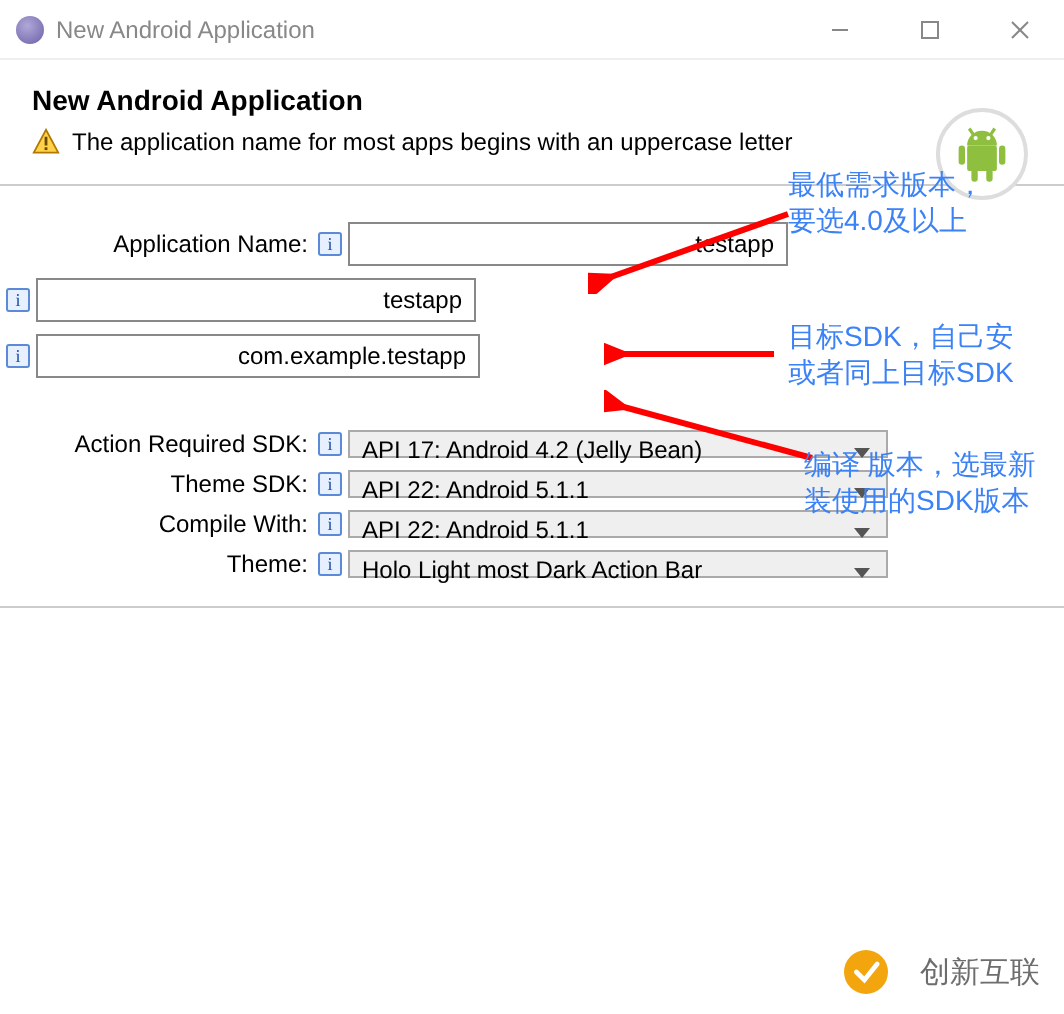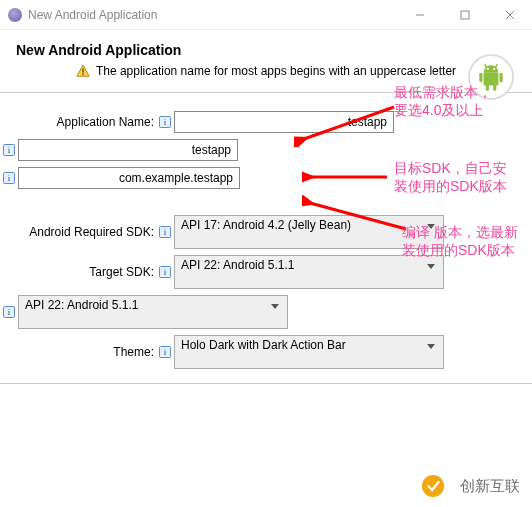--- a/index.html
+++ b/index.html
@@ -47,21 +47,20 @@
   .header h1 {
     font-size: 14px;
     font-weight: bold;
   }
   .header-msg {
     margin-top: 6px;
     display: flex;
     align-items: center;
     gap: 6px;
     font-size: 12px;
-    justify-content: center;
   }
   .warn-icon {
     width: 14px; height: 14px;
   }
   .header-logo {
     position: absolute;
     right: 18px;
     top: 24px;
     width: 46px; height: 46px;
     border-radius: 50%;
@@ -98,21 +97,21 @@
     border: 1px solid #888;
     padding: 2px 6px;
     font-size: 12px;
     font-family: inherit;
     width: 220px;
     background: #fff;
     text-align: right;
   }
   .field.wide { width: 222px; }
   .combo {
-    height: 34px;
+    height: 14px;
     border: 1px solid #aaa;
     background: #efefef;
     padding: 2px 22px 2px 6px;
     font-size: 12px;
     width: 270px;
     position: relative;
   }
   .combo::after {
     content: "";
     position: absolute;
@@ -125,21 +124,21 @@
   .spacer { height: 20px; }
 
   
   .anno-layer {
     position: absolute;
     inset: 0;
     pointer-events: none;
   }
   .anno-text {
     position: absolute;
-    color: #ec4899;
+    color: #3b82f6;
     font-family: "Microsoft YaHei", SimSun, sans-serif;
     font-size: 14px;
     line-height: 18px;
     white-space: pre;
   }
   .arrow {
     position: absolute;
   }
 
   .divider-bottom { height: 1px; background: #ccc; margin-top: 14px; }
@@ -251,60 +250,61 @@
           <rect x="0.5" y="0.5" width="11" height="11" rx="1" fill="#e6f0ff" stroke="#5a8ad8"></rect>
           <text x="6" y="9" text-anchor="middle" font-size="9" fill="#1c4fa8" font-family="Georgia">i</text>
         </svg>
     </span>
     <input class="field wide" value="com.example.testapp" style="">
   </div>
 
   <div class="spacer"></div>
 
   <div class="row">
-    <div class="label">Android Required SDK:</div>
+    <div class="label">Action Required SDK:</div>
     <span class="help-icon">
       <svg viewBox="0 0 12 12">
           <rect x="0.5" y="0.5" width="11" height="11" rx="1" fill="#e6f0ff" stroke="#5a8ad8"></rect>
           <text x="6" y="9" text-anchor="middle" font-size="9" fill="#1c4fa8" font-family="Georgia">i</text>
         </svg>
     </span>
     <div class="combo"><span>API 17: Android 4.2 (Jelly Bean)</span></div>
   </div>
 
   <div class="row">
-    <div class="label">Target SDK:</div>
+    <div class="label">Theme SDK:</div>
     <span class="help-icon">
       <svg viewBox="0 0 12 12">
           <rect x="0.5" y="0.5" width="11" height="11" rx="1" fill="#e6f0ff" stroke="#5a8ad8"></rect>
           <text x="6" y="9" text-anchor="middle" font-size="9" fill="#1c4fa8" font-family="Georgia">i</text>
         </svg>
     </span>
     <div class="combo"><span>API 22: Android 5.1.1</span></div>
   </div>
 
   <div class="row">
+    <div class="label">Compile With:</div>
     <span class="help-icon">
       <svg viewBox="0 0 12 12">
           <rect x="0.5" y="0.5" width="11" height="11" rx="1" fill="#e6f0ff" stroke="#5a8ad8"></rect>
           <text x="6" y="9" text-anchor="middle" font-size="9" fill="#1c4fa8" font-family="Georgia">i</text>
         </svg>
     </span>
     <div class="combo"><span>API 22: Android 5.1.1</span></div>
   </div>
 
   <div class="row">
     <div class="label">Theme:</div>
     <span class="help-icon">
       <svg viewBox="0 0 12 12">
           <rect x="0.5" y="0.5" width="11" height="11" rx="1" fill="#e6f0ff" stroke="#5a8ad8"></rect>
           <text x="6" y="9" text-anchor="middle" font-size="9" fill="#1c4fa8" font-family="Georgia">i</text>
         </svg>
     </span>
-    <div class="combo"><span>Holo Dark with Dark Action Bar</span></div>
+    <div class="combo"><span>Holo Light most Dark Action Bar</span></div>
   </div>
 
   <div class="divider-bottom"></div>
 
   <div class="anno-layer">
 
     <svg class="arrow" style="left:294px; top:-10px;" width="110" height="46">
       <defs>
           <marker id="ah1" markerWidth="10" markerHeight="8" refX="2" refY="4" orient="auto">
             <polygon points="10,0 0,4 10,8" fill="#ff0000"></polygon>
@@ -317,21 +317,21 @@
 
     <svg class="arrow" style="left:302px; top:56px;" width="90" height="20">
       <defs>
           <marker id="ah2" markerWidth="10" markerHeight="8" refX="2" refY="4" orient="auto">
             <polygon points="10,0 0,4 10,8" fill="#ff0000"></polygon>
           </marker>
         </defs>
       <line x1="85" y1="10" x2="8" y2="10" stroke="#ff0000" stroke-width="3" marker-end="url(#ah2)"></line>
     </svg>
     <div class="anno-text" style="left:394px; top:48px;">目标SDK，自己安
-装使用的SDK版本</div>
+或者同上目标SDK</div>
 
     <svg class="arrow" style="left:302px; top:84px;" width="110" height="40">
       <defs>
           <marker id="ah3" markerWidth="10" markerHeight="8" refX="2" refY="4" orient="auto">
             <polygon points="10,0 0,4 10,8" fill="#ff0000"></polygon>
           </marker>
         </defs>
       <line x1="104" y1="34" x2="8" y2="8" stroke="#ff0000" stroke-width="3" marker-end="url(#ah3)"></line>
     </svg>
     <div class="anno-text" style="left:402px; top:112px;">编译 版本，选最新

